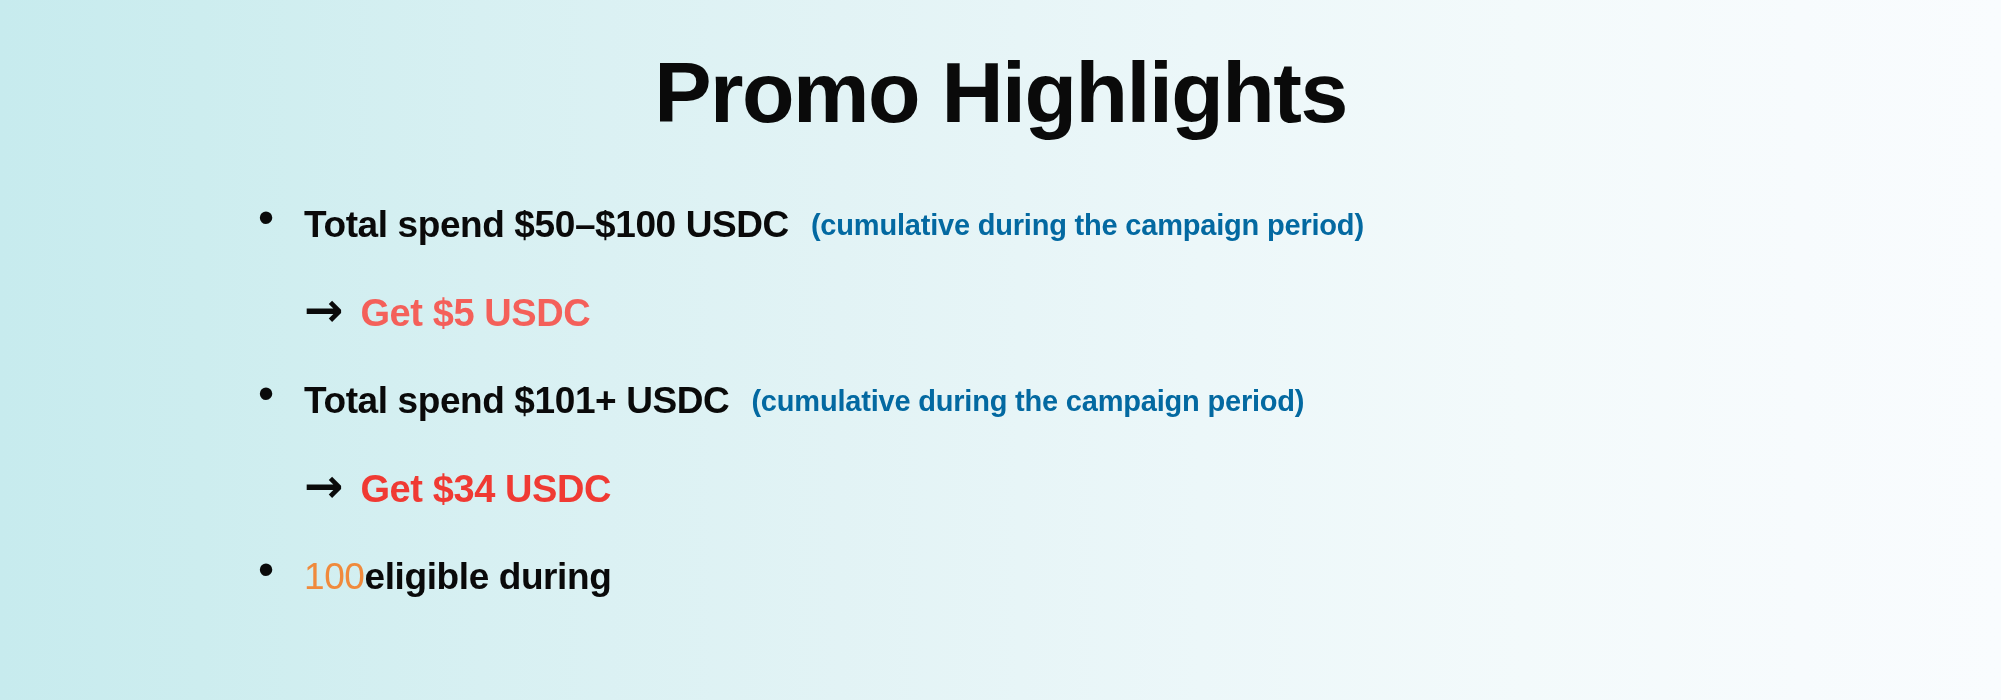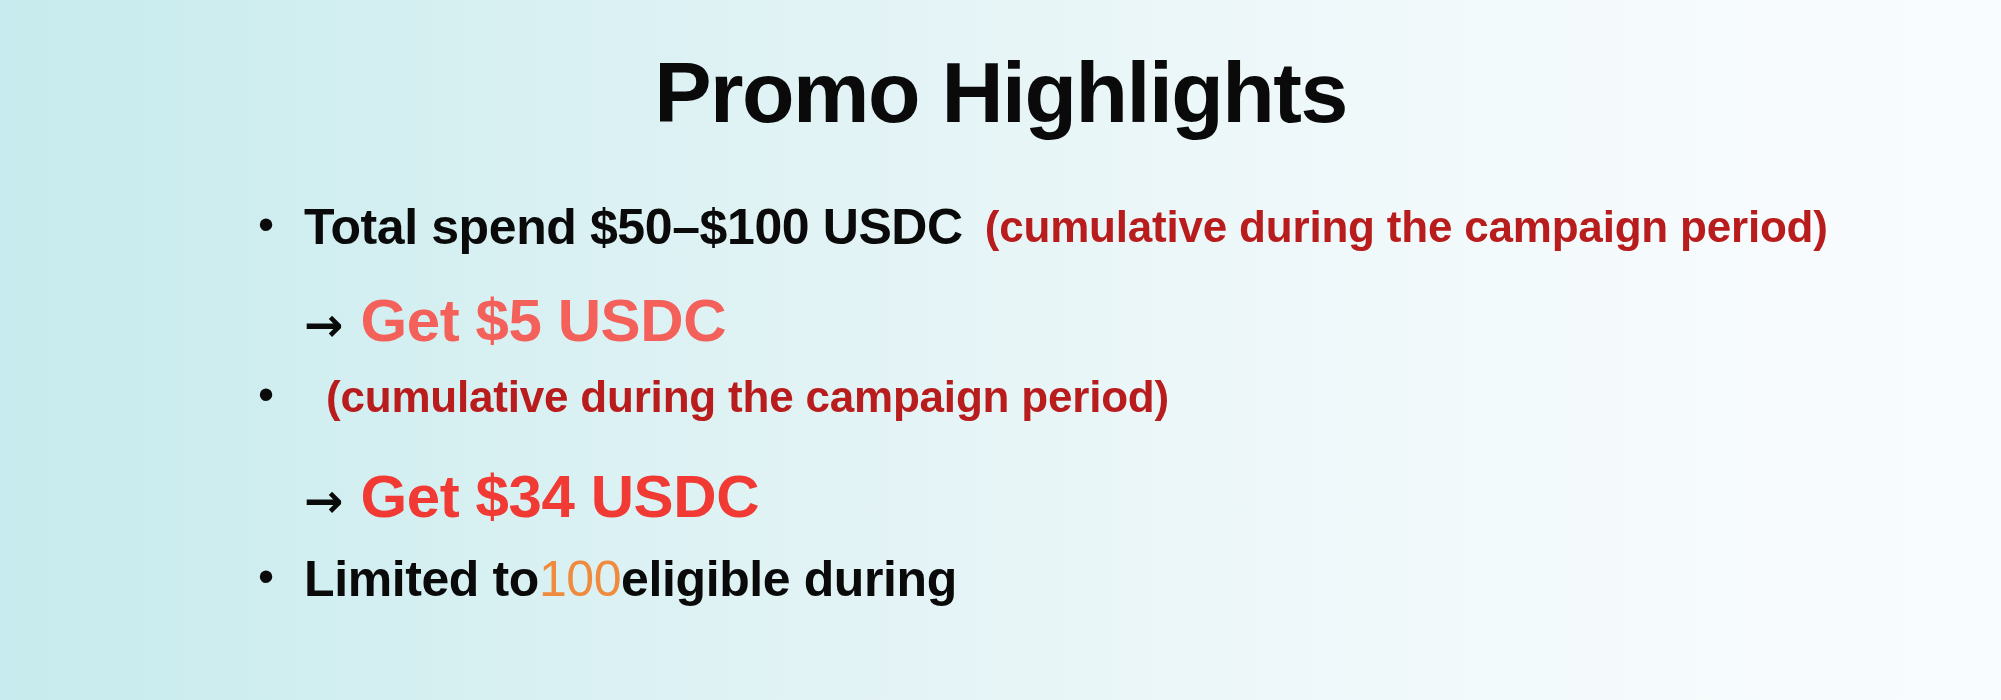--- a/index.html
+++ b/index.html
@@ -81,36 +81,36 @@
     display: inline-block;
     font-size: 47px;
     line-height: 1;
     font-weight: 700;
     color: #0a0a0a;
     margin-right: 17px;
     font-family: "DejaVu Sans", sans-serif;
   }
 
   .main-text {
-    font-size: 50px;
+    font-size: 37px;
     font-weight: 700;
     color: #0a0a0a;
     letter-spacing: -0.4px;
   }
   .note {
-    font-size: 44px;
+    font-size: 29px;
     font-weight: 700;
-    color: #b91c1c;
+    color: #0369a1;
     letter-spacing: -0.2px;
     margin-left: 22px;
     position: relative;
     top: -2px;
   }
   .reward {
-    font-size: 60px;
+    font-size: 38px;
     font-weight: 700;
     letter-spacing: -0.4px;
   }
   .hl-count {
     font-weight: 400;
     color: #f08a3c;
   }
 </style>
 </head>
 <body>
@@ -128,30 +128,30 @@
     </div>
 
     <div class="line line-arrow">
       <span class="arrow-pad"></span>
       <span class="arrow">→</span>
       <span class="reward" style="color:#f4605a">Get $5 USDC</span>
     </div>
 
     <div class="line line-bullet">
       <span class="marker marker-dot"></span>
+      <span class="main-text">Total spend $101+ USDC</span>
       <span class="note">(cumulative during the campaign period)</span>
     </div>
 
     <div class="line line-arrow">
       <span class="arrow-pad"></span>
       <span class="arrow">→</span>
       <span class="reward" style="color:#f03a33">Get $34 USDC</span>
     </div>
 
     <div class="line line-bullet">
       <span class="marker marker-dot"></span>
-      <span class="main-text">Limited to </span>
       <span class="main-text hl-count">100</span>
       <span class="main-text"> eligible during</span>
     </div>
 
   </div>
 </div>
 
 </body></html>

